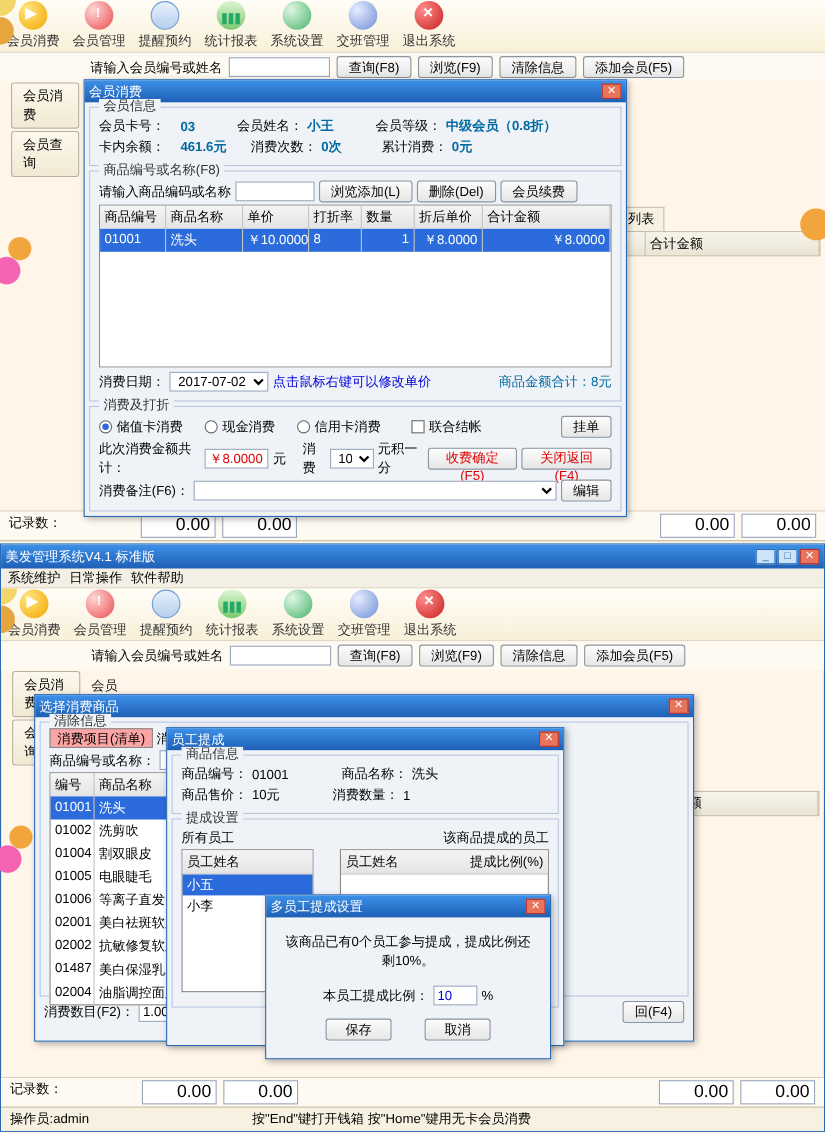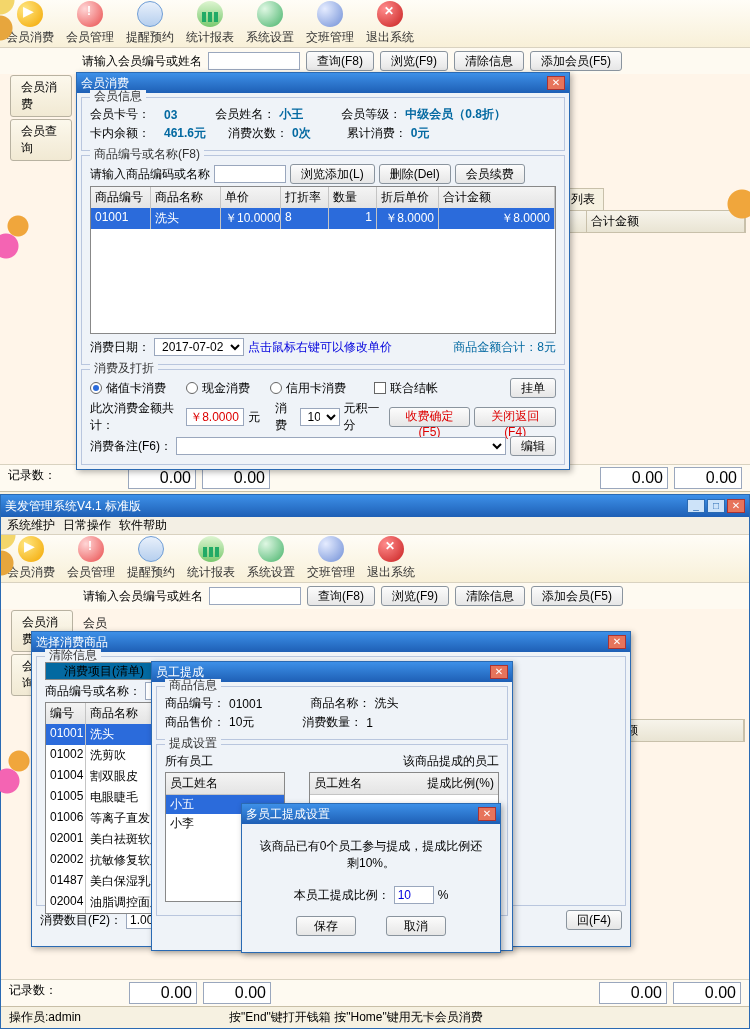--- a/index.html
+++ b/index.html
@@ -298,21 +298,21 @@
       </div>
     </div>
 
     <div class="dlg" style="left:30px;top:22px;width:600px;height:316px">
       <div class="dlgtitle">
           <span>选择消费商品</span>
           <div class="xbtn">✕</div>
         </div>
       <div class="grpbox" style="height:250px">
         <div class="cap">清除信息</div>
-        <div><span style="background:#0369a1;border:1px solid #888;padding:1px 18px">消费项目(清单)</span>&nbsp;<span>消费项目</span></div>
+        <div><span style="background:#fca5a5;border:1px solid #888;padding:1px 6px">消费项目(清单)</span>&nbsp;<span>消费项目</span></div>
         <div class="row">
             <span>商品编号或名称：</span>
             <input class="inp" style="width: 80px;">
           </div>
         <div class="tbl" style="width:150px">
           <div class="thdr">
               <span style="width:40px">编号</span>
               <span style="width:78px">商品名称</span>
               <span style="flex:1">单</span>
             </div>
@@ -411,21 +411,21 @@
           <div class="listsel" style="flex:1;height:130px">
             <div class="h" style="display:flex">
                 <span style="flex:1">员工姓名</span>
                 <span>提成比例(%)</span>
               </div>
           </div>
         </div>
       </div>
     </div>
 
-    <div class="dlg" style="left:240px;top:194px;width:260px;z-index:30">
+    <div class="dlg" style="left:240px;top:204px;width:260px;z-index:30">
       <div class="dlgtitle">
           <span>多员工提成设置</span>
           <div class="xbtn">✕</div>
         </div>
       <div style="padding:14px 12px;text-align:center">
         <div style="margin-bottom:14px">该商品已有0个员工参与提成，提成比例还剩10%。</div>
         <div class="row" style="justify-content:center">
             <span>本员工提成比例：</span>
             <input class="inp" style="width: 40px; color: rgb(0, 0, 221);" value="10">
             <span>%</span>

